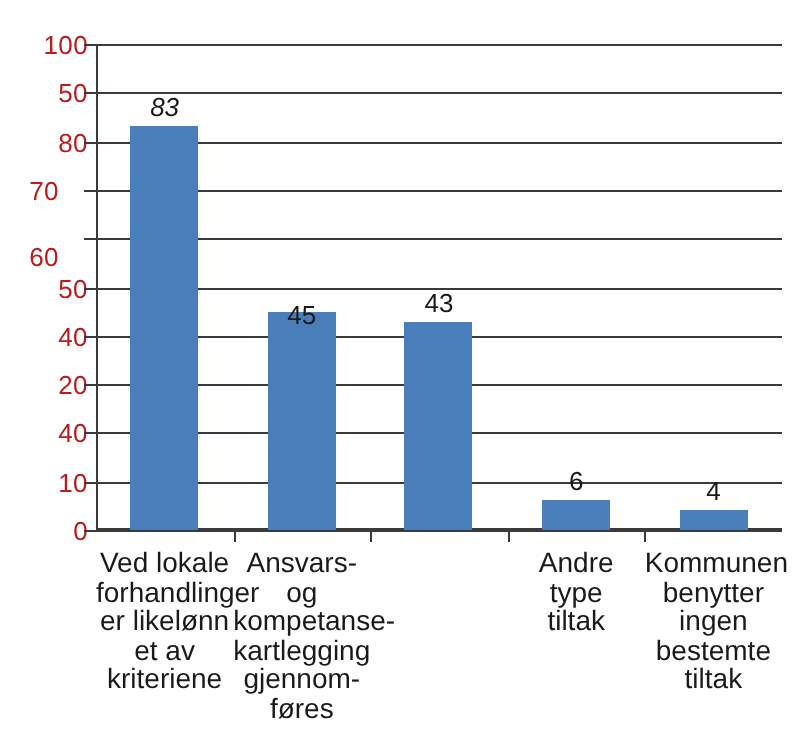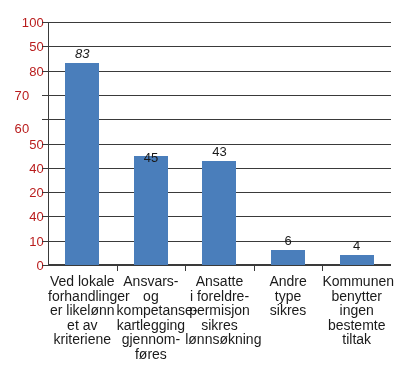--- a/index.html
+++ b/index.html
@@ -212,28 +212,23 @@
       <div class="cat-label" style="left: 0px; width: 68.6px;">Ved lokale
 forhandlinger
 er likelønn
 et av
 kriteriene</div>
       <div class="cat-label" style="left: 68.6px; width: 68.6px;">Ansvars- og
 kompetanse-
 kartlegging
 gjennom-
 føres</div>
-      <div class="cat-label" style="left: 137.2px; width: 68.6px;">Ansatte
-i foreldre-
-permisjon
-sikres
-lønnsøkning</div>
       <div class="cat-label" style="left: 205.8px; width: 68.6px;">Andre
 type
-sikres</div>
+tiltak</div>
       <div class="cat-label" style="left: 274.4px; width: 68.6px;">Kommunen
 benytter
 ingen
 bestemte
 tiltak</div>
     </div>
 
 </div>
 
 </body></html>

